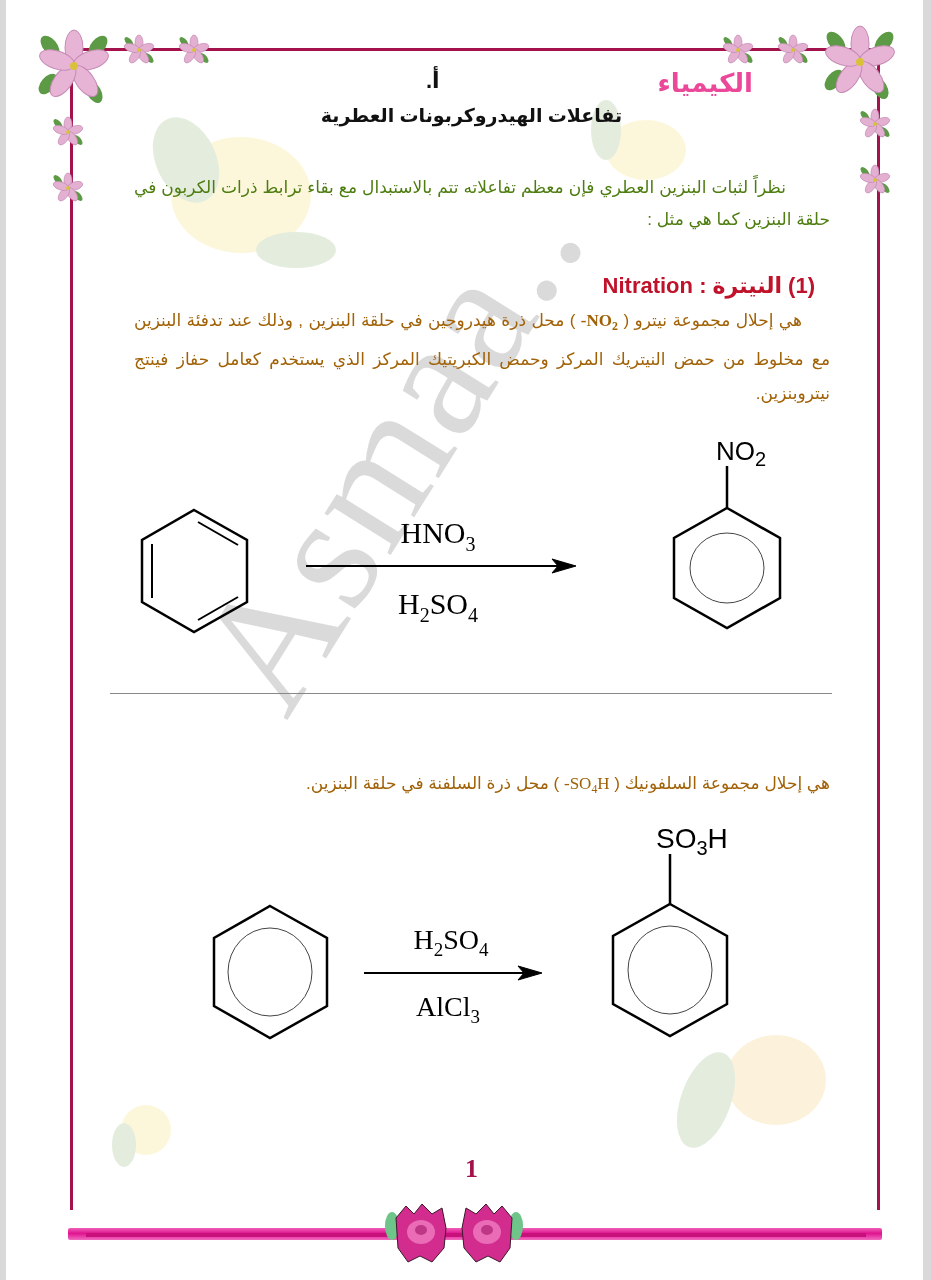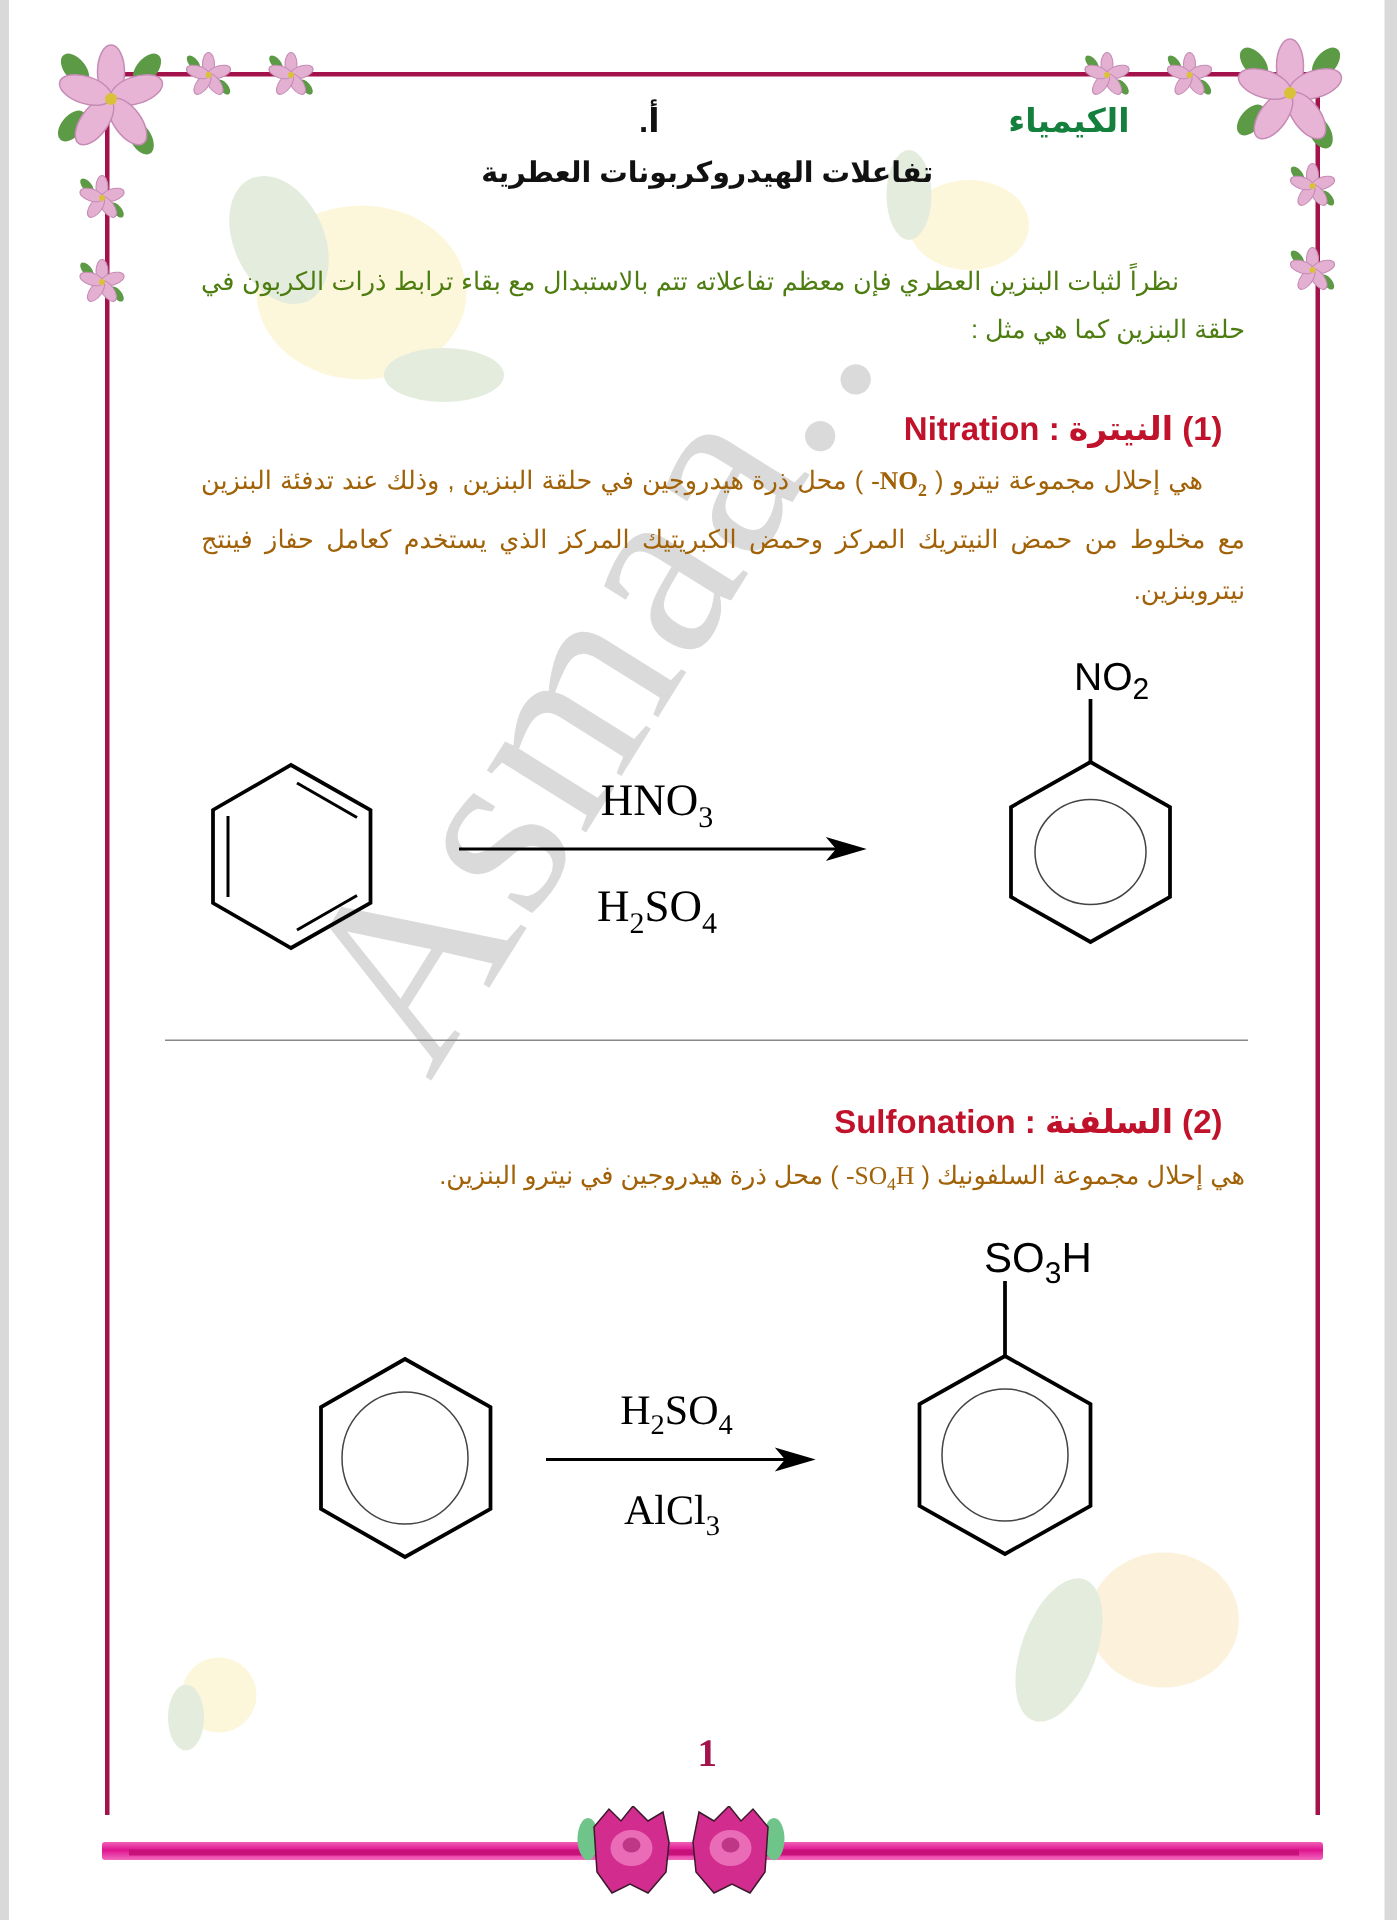--- a/index.html
+++ b/index.html
@@ -30,21 +30,21 @@
   .bg-rose { position: absolute; opacity: 0.18; }
   .watermark {
     position: absolute; left: 150px; top: 640px;
     font-family: "Liberation Serif", serif; font-size: 170px; color: #bdbdbd;
     opacity: 0.55; transform: rotate(-58deg); transform-origin: left top;
     white-space: nowrap; letter-spacing: 2px;
   }
   .rtl { direction: rtl; unicode-bidi: embed; }
   .header-subject {
     position: absolute; right: 170px; top: 68px;
-    font-size: 22px; font-weight: bold; color: #15803d; margin-left: 35px;
+    font-size: 26px; font-weight: bold; color: #ec4899; margin-left: 35px;
   }
   .header-teacher {
     position: absolute; left: 420px; top: 68px;
     font-size: 22px; font-weight: bold; color: #111;
   }
   .doc-title {
     position: absolute; left: 0; width: 931px; top: 104px; text-align: center;
     font-size: 19px; font-weight: bold; color: #111;
   }
   .intro {
@@ -275,22 +275,21 @@
     <g stroke="#000" fill="none">
       <polygon points="611,78 664,108 664,168 611,198 558,168 558,108" stroke-width="2.5"></polygon>
       <ellipse cx="611" cy="138" rx="37" ry="35" stroke-width="1" stroke="#444"></ellipse>
       <line x1="611" y1="78" x2="611" y2="36" stroke-width="2.5"></line>
     </g>
     <text class="sans" x="600" y="30" font-size="26"><tspan>NO</tspan><tspan font-size="20" dy="6">2</tspan></text>
   </svg>
 
   <div class="divider"></div>
 
-  <div class="section-head rtl" style="top:735px;">(2) السلفنة : Sulfonation</div>
-  <div class="section-body rtl" style="top:767px; line-height:34px;"><span>هي إحلال مجموعة السلفونيك (</span> <bdi dir="ltr" class="formula-serif"><span>-SO</span><sub>4</sub><span>H</span></bdi> <span>) محل ذرة هيدروجين في نيترو البنزين.</span></div>
+  <div class="section-body rtl" style="top:767px; line-height:34px;"><span>هي إحلال مجموعة السلفونيك (</span> <bdi dir="ltr" class="formula-serif"><span>-SO</span><sub>4</sub><span>H</span></bdi> <span>) محل ذرة السلفنة في حلقة البنزين.</span></div>
 
   <svg style="position:absolute; left:180px; top:810px;" width="620" height="250" viewBox="0 0 620 250">
 
     <g stroke="#000" fill="none">
       <polygon points="84,96 141,128 141,196 84,228 28,196 28,128" stroke-width="2.5"></polygon>
       <ellipse cx="84" cy="162" rx="42" ry="44" stroke-width="1" stroke="#444"></ellipse>
     </g>
 
     <g stroke="#000" fill="#000">
       <line x1="178" y1="163" x2="340" y2="163" stroke-width="2"></line>

